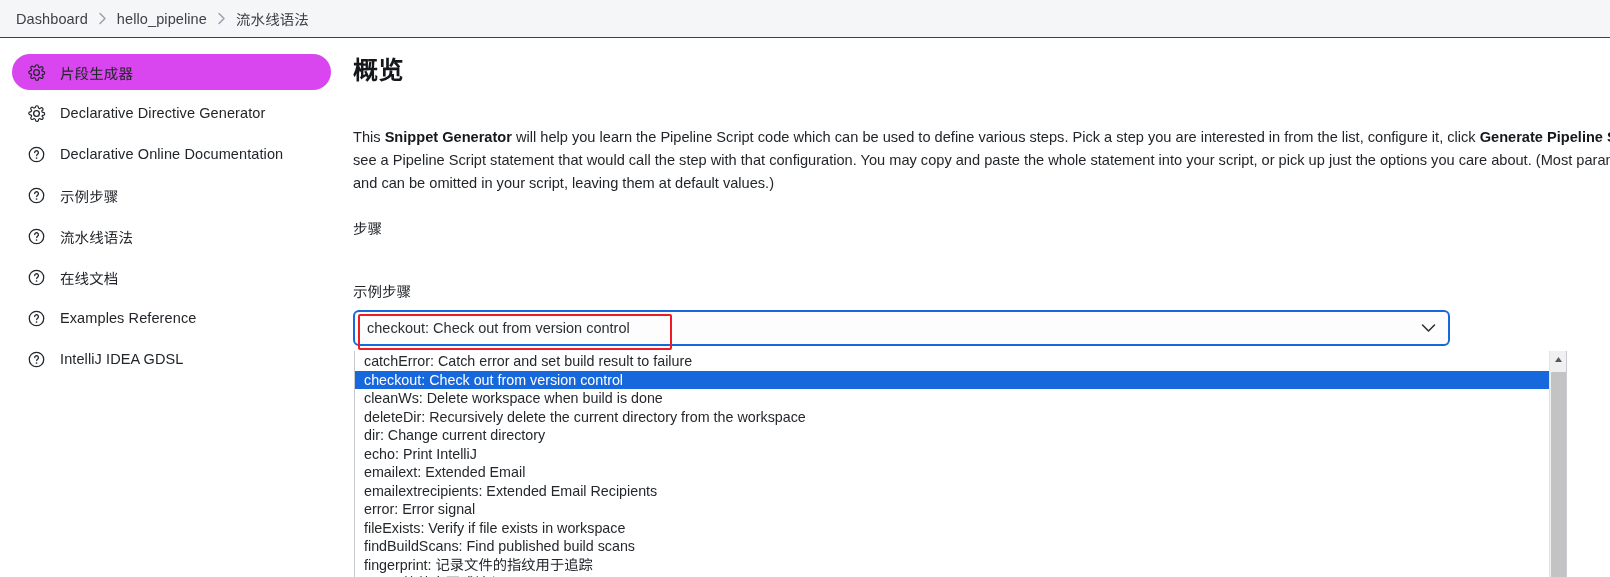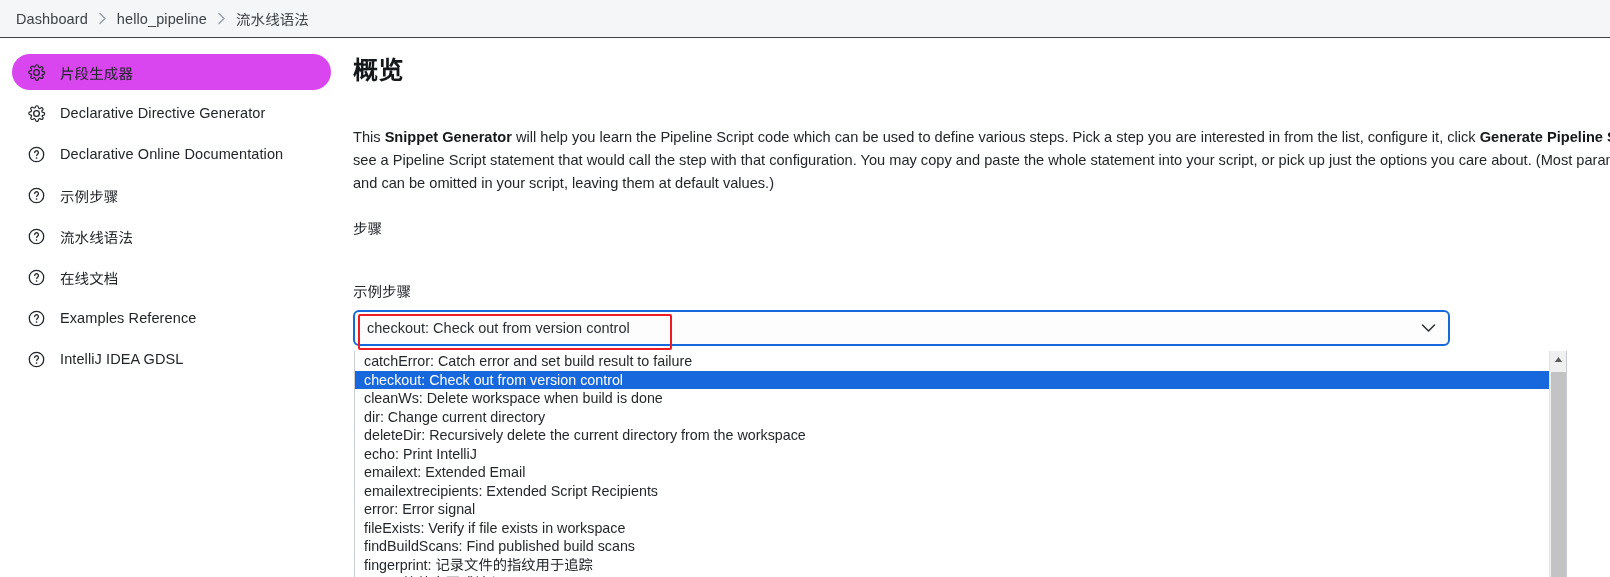--- a/index.html
+++ b/index.html
@@ -343,25 +343,25 @@
           </span>
         </div>
 
         <div class="annot-box"></div>
 
         <div class="dropdown">
           <div class="dd-list">
             <div class="dd-item">catchError: Catch error and set build result to failure</div>
             <div class="dd-item selected">checkout: Check out from version control</div>
             <div class="dd-item">cleanWs: Delete workspace when build is done</div>
+            <div class="dd-item">deleteDir: Recursively delete the current directory from the workspace</div>
             <div class="dd-item">dir: Change current directory</div>
-            <div class="dd-item">deleteDir: Recursively delete the current directory from the workspace</div>
             <div class="dd-item">echo: Print IntelliJ</div>
             <div class="dd-item">emailext: Extended Email</div>
-            <div class="dd-item">emailextrecipients: Extended Script Recipients</div>
+            <div class="dd-item">emailextrecipients: Extended Email Recipients</div>
             <div class="dd-item">error: Error signal</div>
             <div class="dd-item">fileExists: Verify if file exists in workspace</div>
             <div class="dd-item">findBuildScans: Find published build scans</div>
             <div class="dd-item">fingerprint: 记录文件的指纹用于追踪</div>
             <div class="dd-item">input: 等待交互式输入</div>
           </div>
           <div class="dd-scroll">
             <div class="dd-arrow">
               <svg width="9" height="7" viewBox="0 0 9 7" fill="none">
                   <path d="M4.5 1L8 6H1L4.5 1Z" fill="#5a5a5a"></path>

